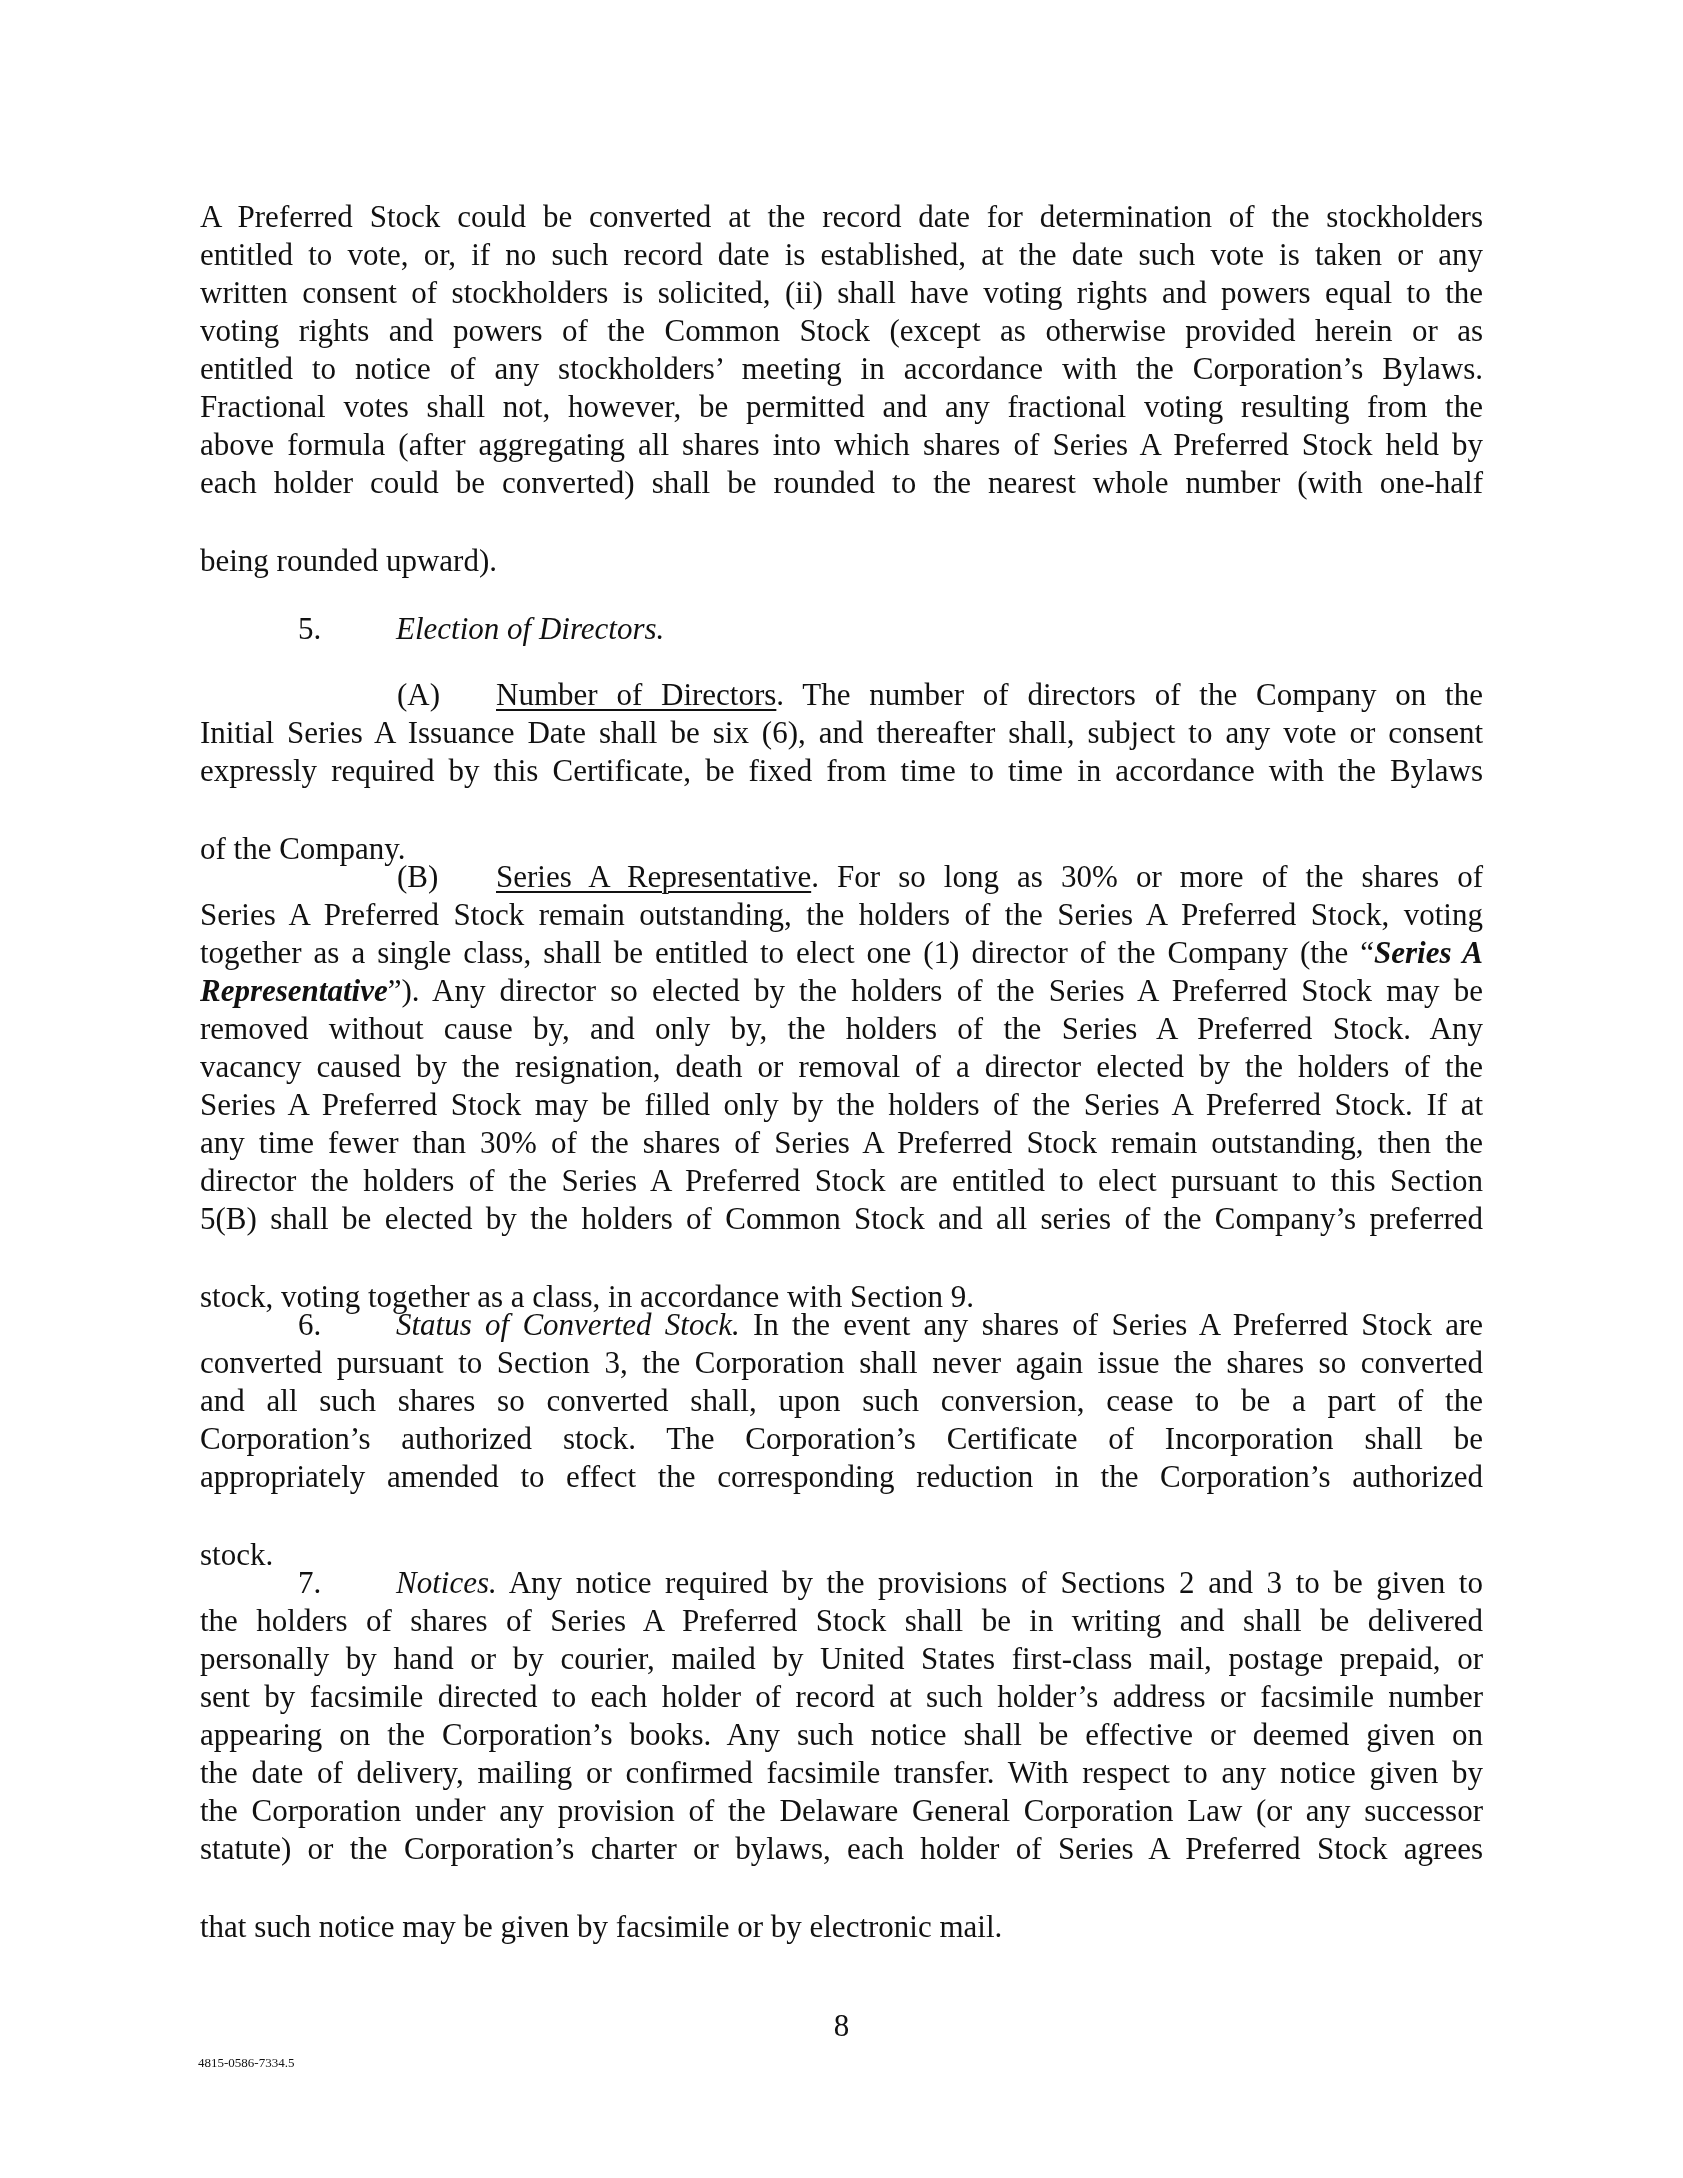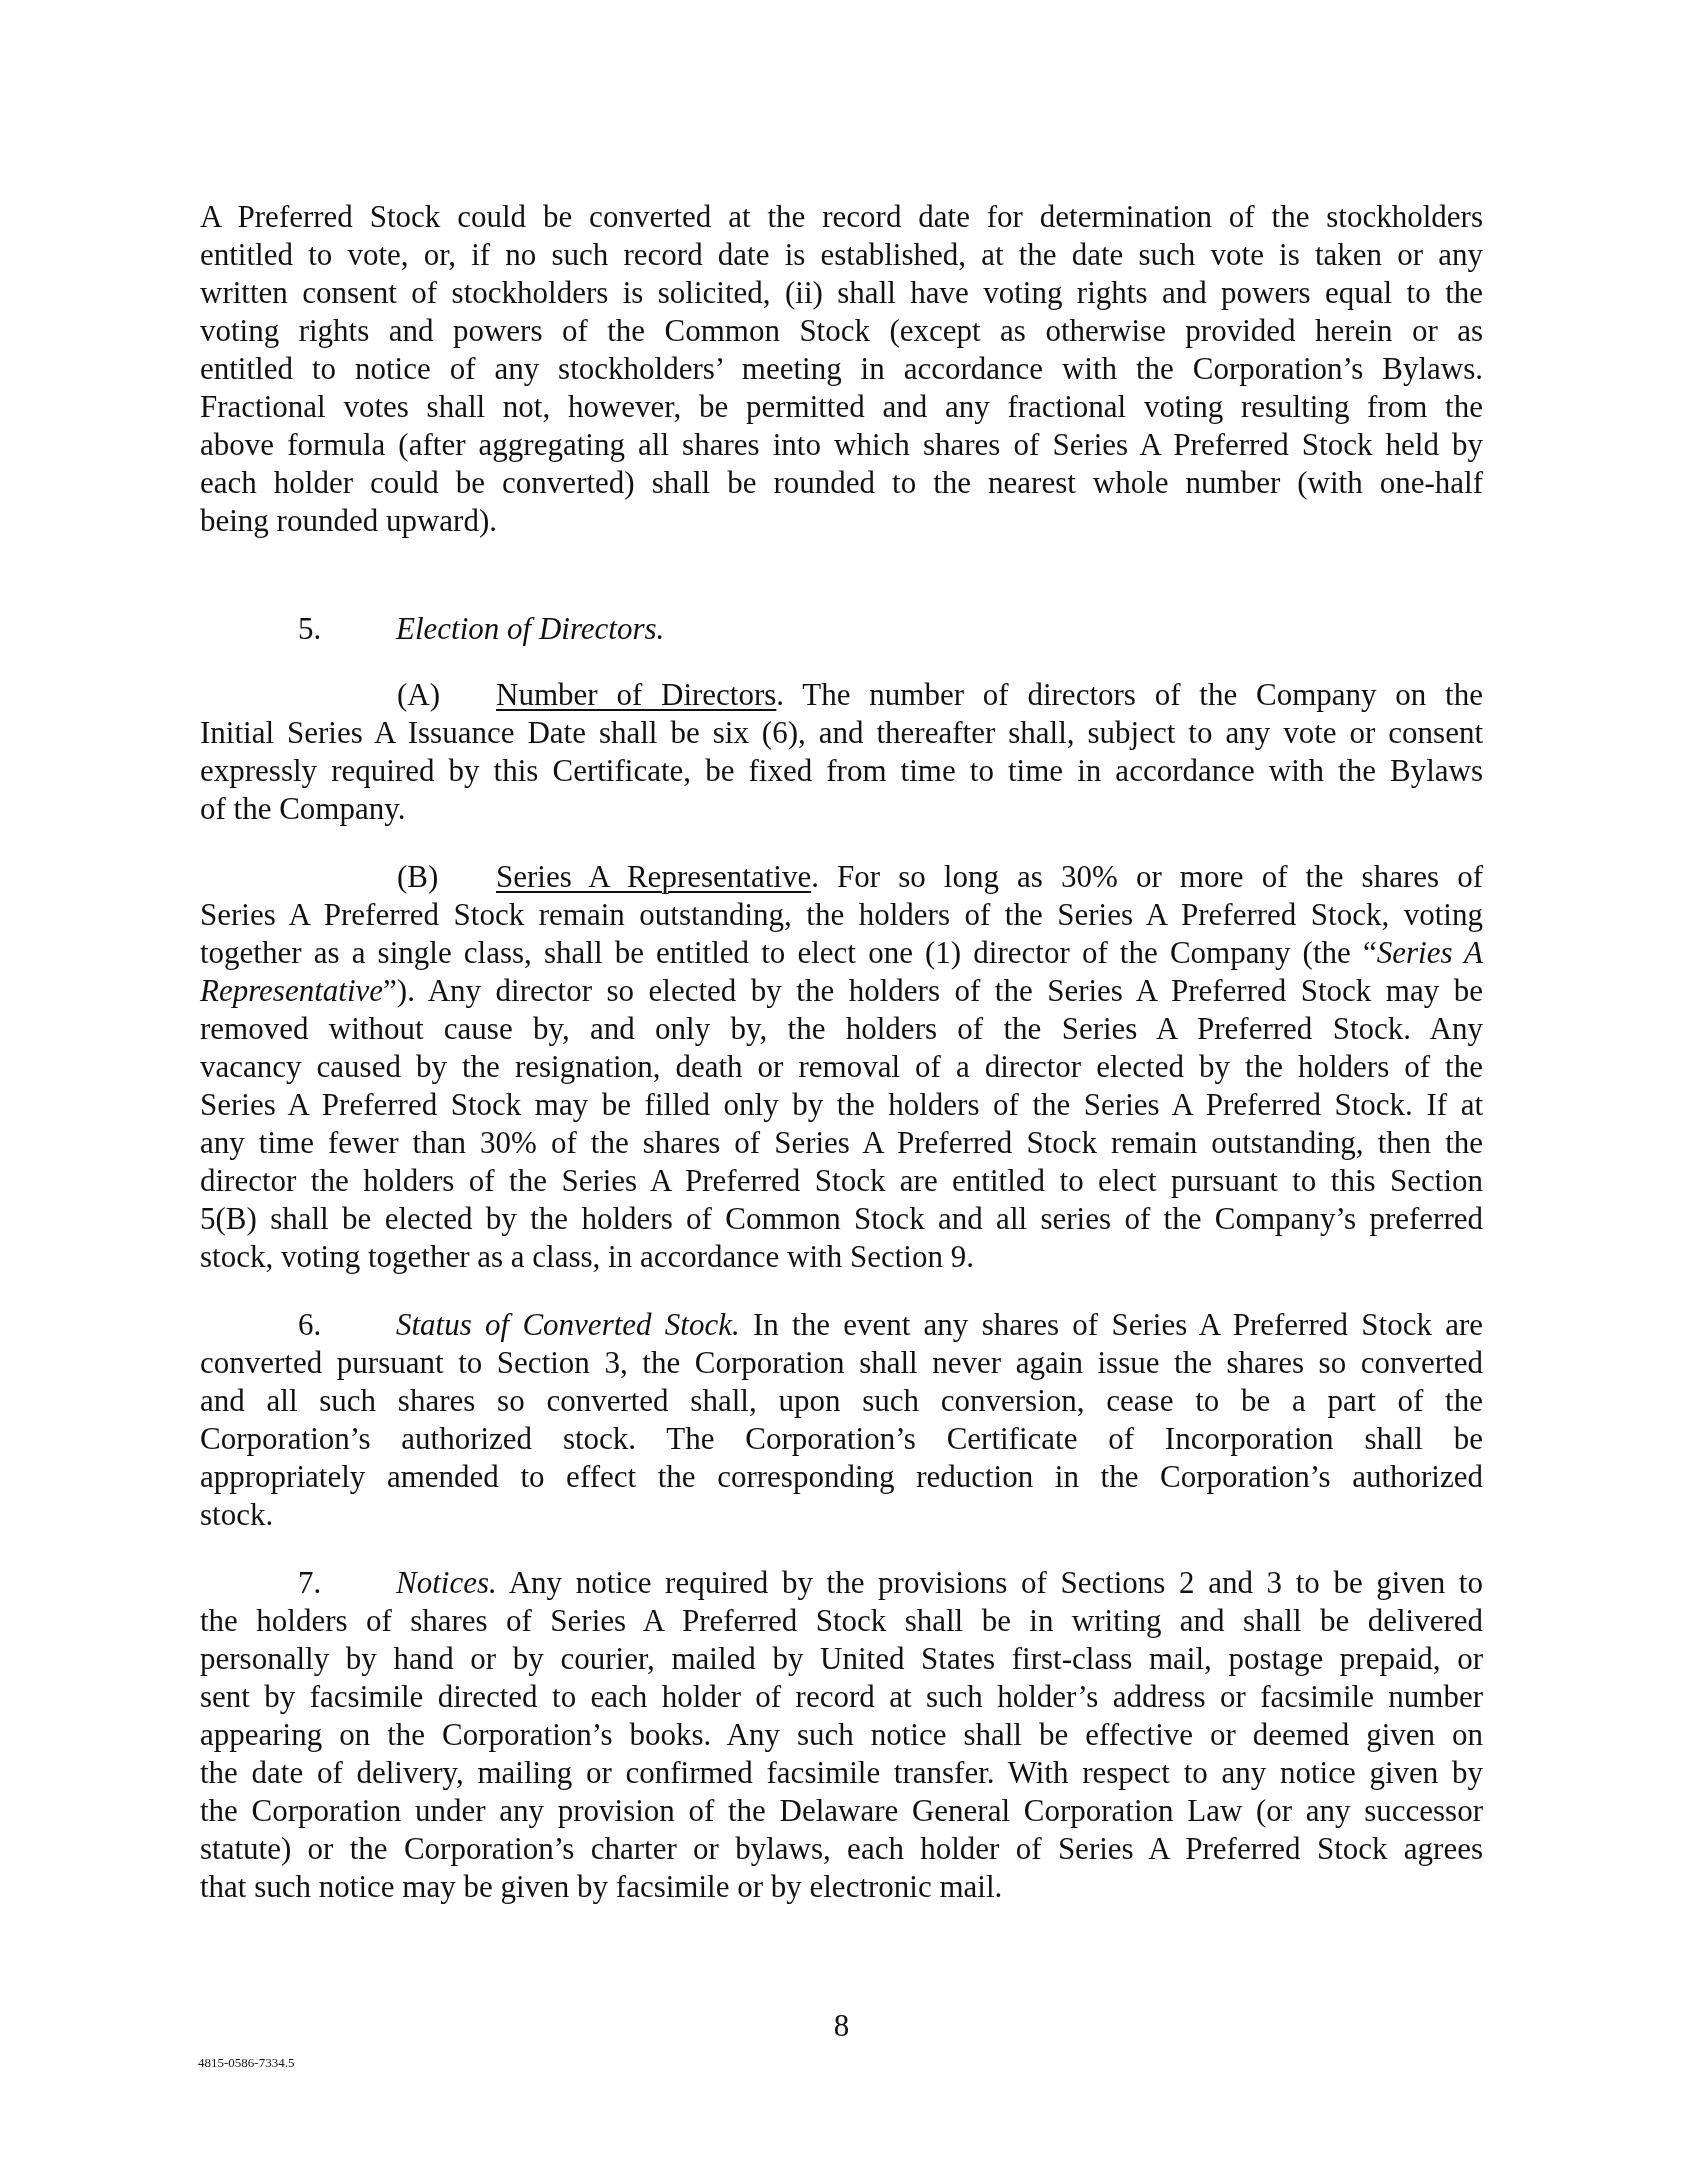--- a/index.html
+++ b/index.html
@@ -1,24 +1,24 @@
 <!DOCTYPE html>
 <html><head>
 <meta charset="utf-8">
 <style>
   html, body { margin: 0; padding: 0; background: #ffffff; }
   body { width: 1683px; height: 2178px; position: relative; overflow: hidden;
          font-family: "Liberation Serif", "DejaVu Serif", serif; color: #111111; }
   .page { position: absolute; left: 0; top: 0; width: 1683px; height: 2178px; }
   .para { position: absolute; left: 200px; width: 1283px; font-size: 31px; line-height: 38px; }
   .line { display: block; height: 38px; white-space: nowrap; text-align: justify; text-align-last: justify; }
-  .line.last { text-align-last: left; }
+  .line.last { text-align-last: left; margin-top: 40px; }
   .u { text-decoration: underline; text-underline-offset: 4px; text-decoration-thickness: 2px; }
   .i { font-style: italic; }
-  .bi { font-style: italic; font-weight: normal; }
+  .bi { font-style: italic; font-weight: bold; }
   .page-number { position: absolute; left: 0; width: 1683px; top: 2008px; text-align: center; font-size: 31px; }
   .doc-id { position: absolute; left: 198px; top: 2055px; font-size: 13px; }
   .num { position: absolute; }
 </style>
 </head>
 <body>
 
 <div class="page">
 
   <div class="para" style="top:198px;">

